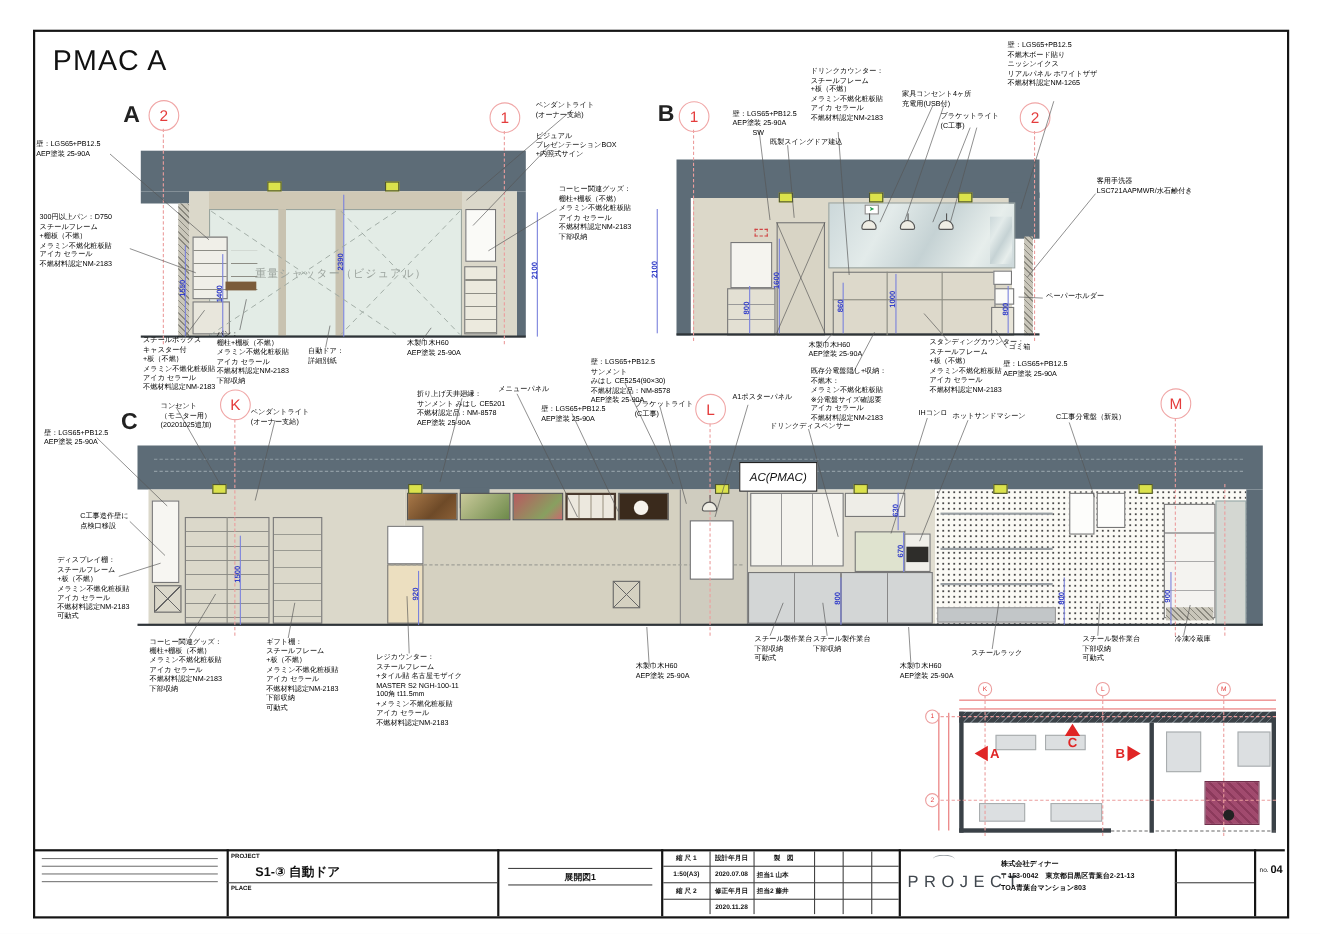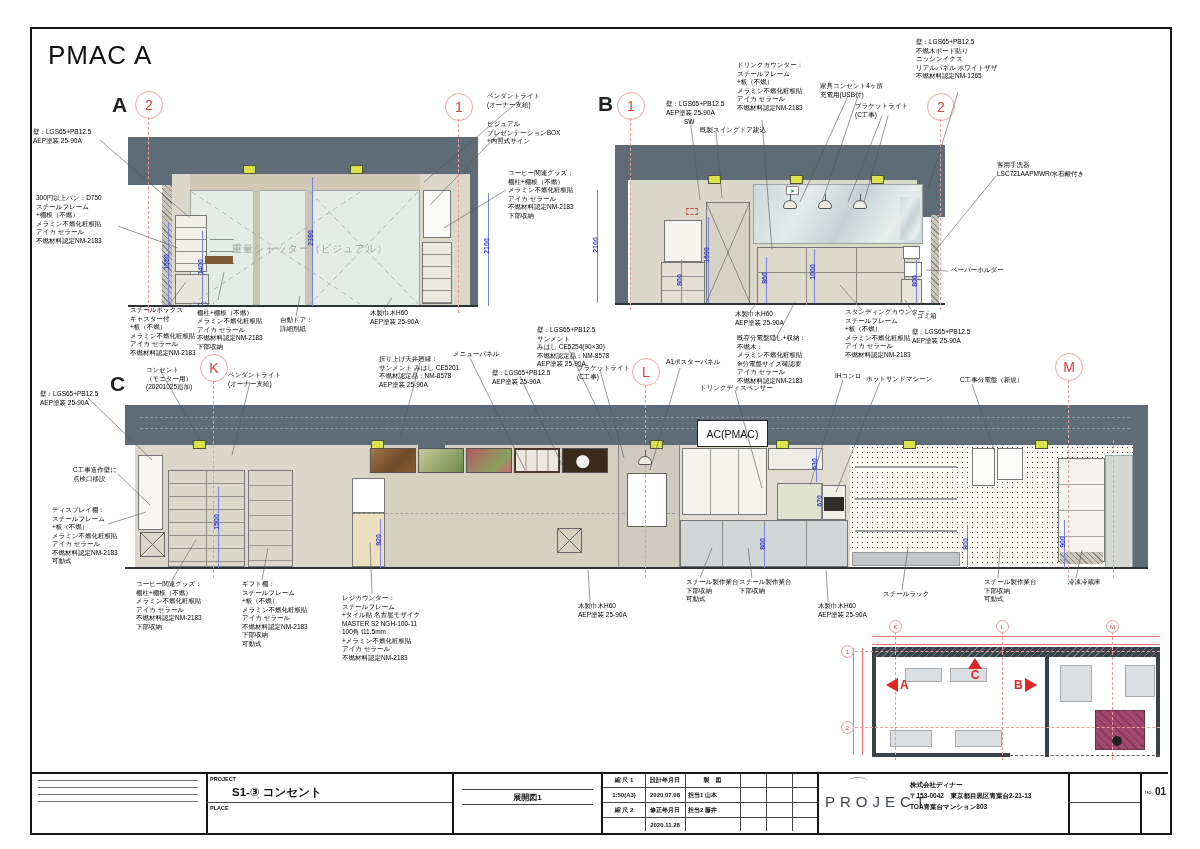--- a/index.html
+++ b/index.html
@@ -266,21 +266,21 @@
 
   <div class="abs box" style="left:972px;top:448px;width:23px;height:38px;background:#fdfdfb;z-index:4;"></div>
   <div class="abs box" style="left:997px;top:448px;width:26px;height:32px;background:#fdfdfb;z-index:4;"></div>
   <div class="abs" style="left:855px;top:466px;width:102px;height:2px;background:#9aa0a4;z-index:4;"></div>
   <div class="abs" style="left:855px;top:498px;width:102px;height:2px;background:#9aa0a4;z-index:4;"></div>
   <div class="abs" style="left:855px;top:530px;width:102px;height:2px;background:#9aa0a4;z-index:4;"></div>
   <div class="abs" style="left:852px;top:552px;width:108px;height:14px;background:#c2c6c8;border:1px solid #999;box-sizing:border-box;z-index:4;"></div>
   <div class="abs box" style="left:1058px;top:458px;width:47px;height:104px;background:#f4f3f0;z-index:4;background-image:repeating-linear-gradient(180deg,transparent 0 25px,#aaa 25px 26px);"></div>
   <div class="abs hatch" style="left:1060px;top:552px;width:43px;height:12px;z-index:5;"></div>
 
-  <div class="acbox" style="left:697px;top:420px;width:69px;height:25px;">AC(PMAC)</div>
+  <div class="acbox" style="left:672px;top:420px;width:69px;height:25px;font-style:italic;">AC(PMAC)</div>
 
   <div class="light" style="left:193px;top:440px;"></div>
   <div class="light" style="left:371px;top:440px;"></div>
   <div class="light" style="left:650px;top:440px;"></div>
   <div class="light" style="left:776px;top:440px;"></div>
   <div class="light" style="left:903px;top:440px;"></div>
   <div class="light" style="left:1035px;top:440px;"></div>
   <div class="floor" style="left:125px;top:567px;width:1023px;"></div>
 
   <div class="ann" style="left:40px;top:390px;">壁：LGS65+PB12.5
@@ -479,21 +479,21 @@
   <div class="tb-v" style="left:817px;"></div>
   <div class="tb-v" style="left:1068px;"></div>
   <div class="tb-v" style="left:1140px;"></div>
 
   <div class="thin-h" style="left:38px;top:780px;width:160px;background:#777;"></div>
   <div class="thin-h" style="left:38px;top:787px;width:160px;background:#777;"></div>
   <div class="thin-h" style="left:38px;top:794px;width:160px;background:#777;"></div>
   <div class="thin-h" style="left:38px;top:801px;width:160px;background:#777;"></div>
 
   <div class="tb-text" style="left:210px;top:776px;font-size:5.5px;font-weight:700;">PROJECT</div>
-  <div class="tb-text" style="left:232px;top:785px;font-size:11.5px;font-weight:700;">S1-③ コンセント</div>
+  <div class="tb-text" style="left:232px;top:785px;font-size:11.5px;font-weight:700;">S1-③ 自動ドア</div>
   <div class="thin-h" style="left:206px;top:802px;width:246px;"></div>
   <div class="tb-text" style="left:210px;top:805px;font-size:5.5px;font-weight:700;">PLACE</div>
 
   <div class="thin-h" style="left:462px;top:789px;width:131px;"></div>
   <div class="tb-text" style="left:462px;top:792px;width:131px;text-align:center;font-size:8px;font-weight:700;">展開図1</div>
   <div class="thin-h" style="left:462px;top:804px;width:131px;"></div>
 
   <div class="thin-v" style="left:645px;top:774px;height:57px;"></div>
   <div class="thin-v" style="left:685px;top:774px;height:57px;"></div>
   <div class="thin-v" style="left:740px;top:774px;height:57px;"></div>
@@ -513,14 +513,14 @@
   <div class="cell" style="left:685px;top:788px;width:55px;height:14px;justify-content:flex-start;padding-left:3px;font-weight:700;">担当1 山本</div>
   <div class="cell" style="left:685px;top:803px;width:55px;height:14px;justify-content:flex-start;padding-left:3px;font-weight:700;">担当2 藤井</div>
 
   <div class="abs" style="left:848px;top:777px;width:20px;height:7px;border-top:1px solid #9aa0a6;border-radius:50%;z-index:10;"></div>
   <div class="logo" style="left:825px;top:793px;">PROJECT</div>
   <div class="tb-text" style="left:910px;top:781px;font-size:6.5px;font-weight:700;">株式会社ディナー</div>
   <div class="tb-text" style="left:910px;top:792px;font-size:6.5px;font-weight:700;">〒153-0042　東京都目黒区青葉台2-21-13</div>
   <div class="tb-text" style="left:910px;top:803px;font-size:6.5px;font-weight:700;">TOA青葉台マンション803</div>
   <div class="thin-h" style="left:1068px;top:802px;width:72px;"></div>
   <div class="tb-text" style="left:1145px;top:789px;font-size:6px;">no.</div>
-  <div class="tb-text" style="left:1155px;top:786px;font-size:10px;font-weight:700;">01</div>
+  <div class="tb-text" style="left:1155px;top:786px;font-size:10px;font-weight:700;">04</div>
 </div>
 
 </body></html>

